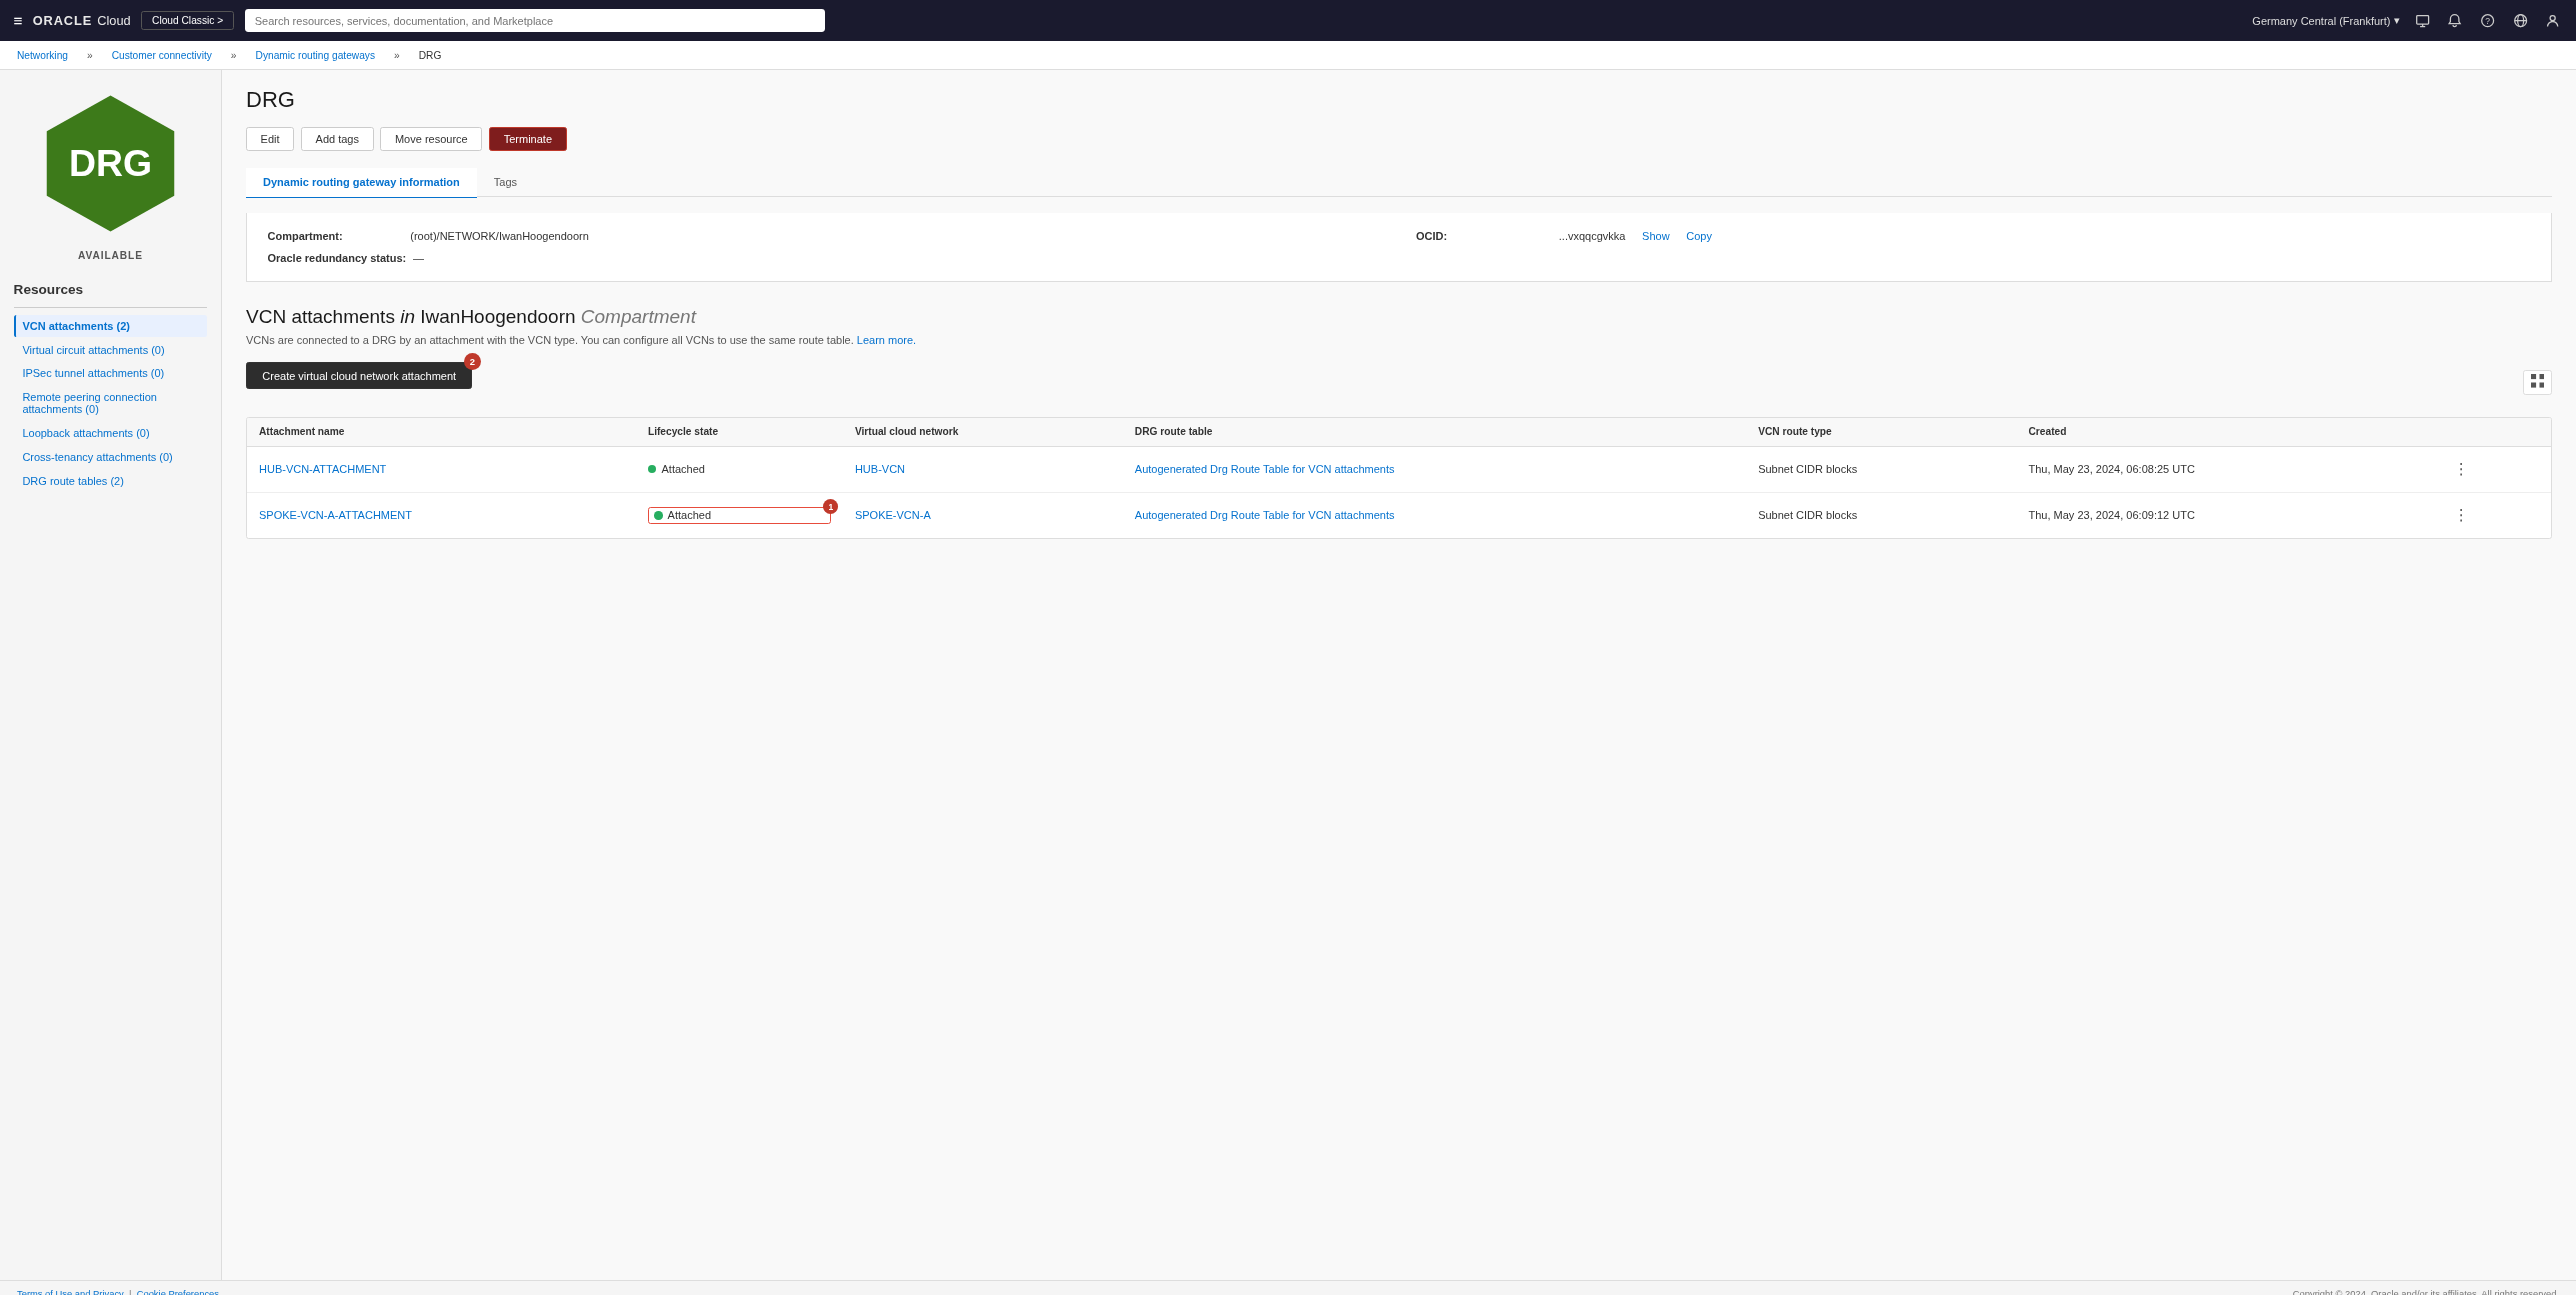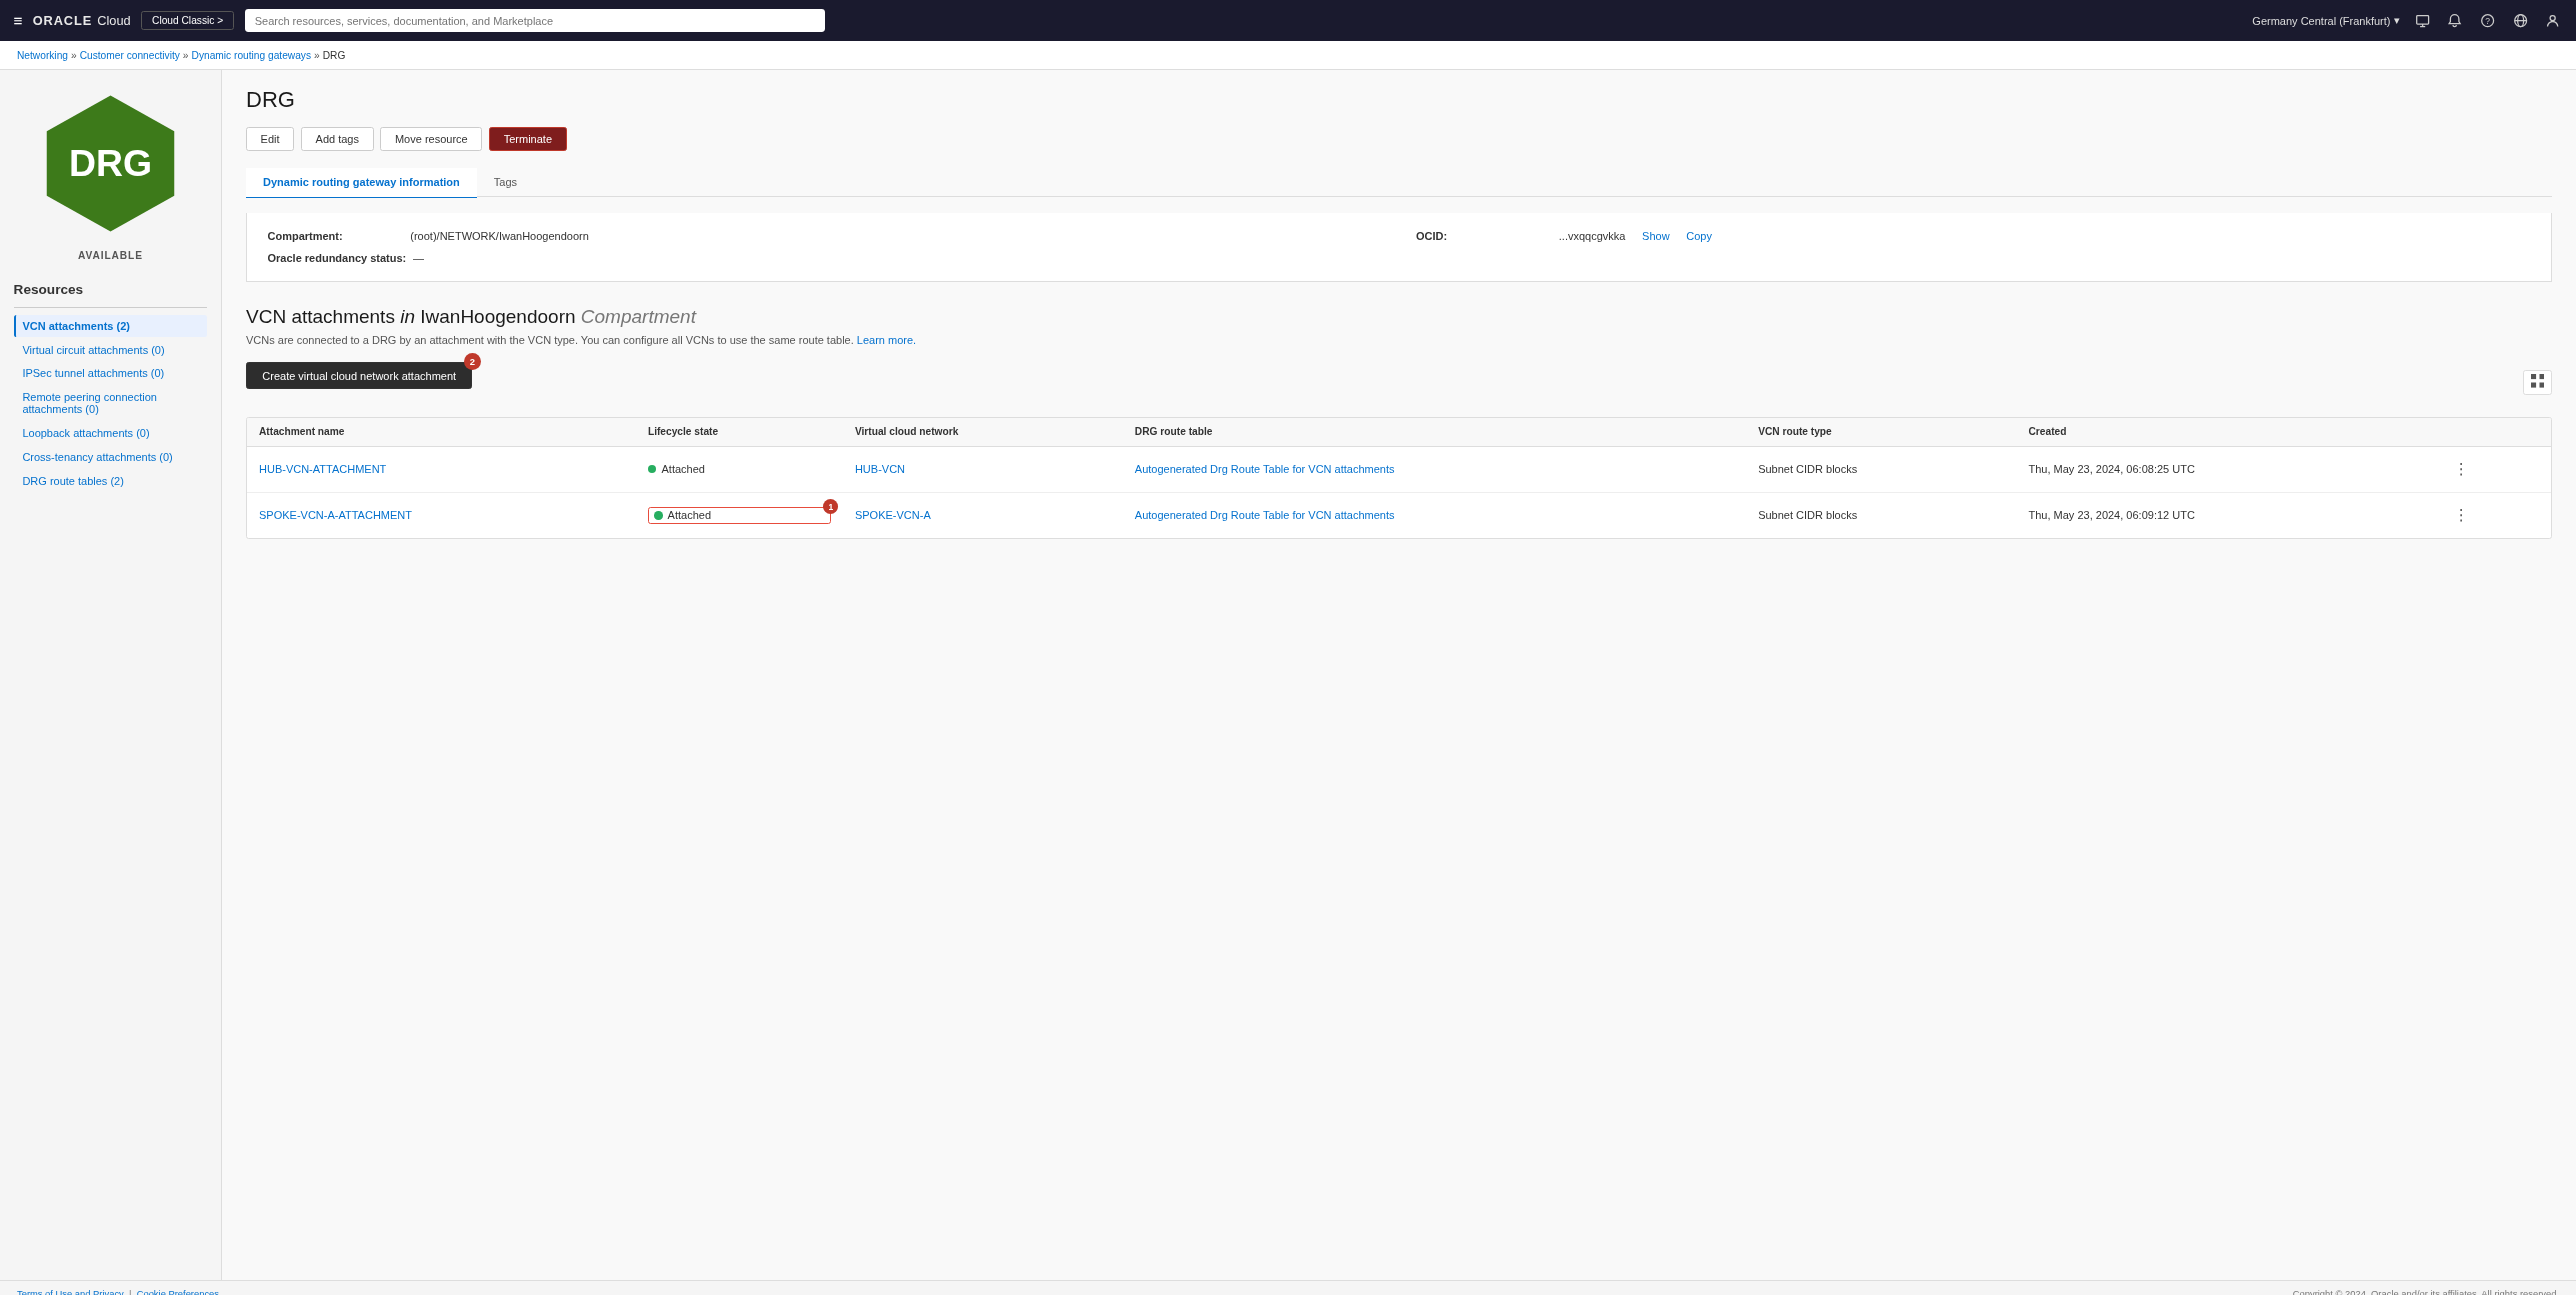--- a/index.html
+++ b/index.html
@@ -48,21 +48,21 @@
 
     
     .breadcrumb {
       margin-top: 41px;
       padding: 8.5px 17px;
       background: #fff;
       border-bottom: 0.9px solid #ddd;
       font-size: 10.2px;
       display: flex;
       align-items: center;
-      gap: 3px;
+      gap: 19px;
     }
     .breadcrumb a { color: #0572ce; text-decoration: none; }
     .breadcrumb span { color: #555; }
     .breadcrumb .current { color: #333; font-weight: 500; }
 
     
     .main-layout {
       display: flex;
       margin-top: 0;
       min-height: calc(100vh - 85px);

